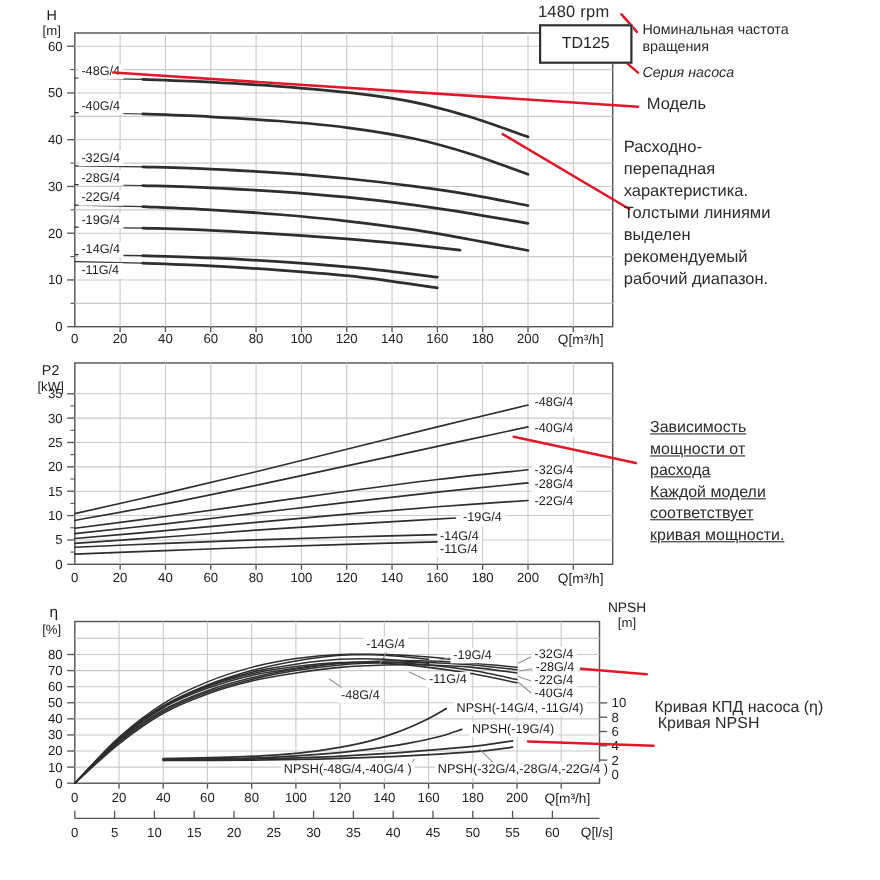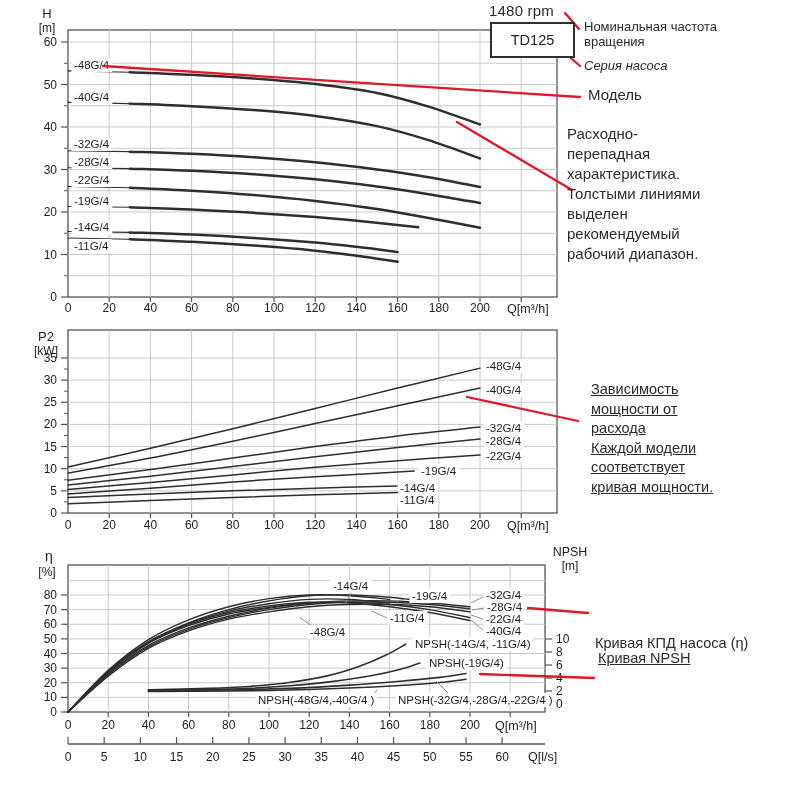--- a/index.html
+++ b/index.html
@@ -10,21 +10,21 @@
   .rpm{left:489px;top:2px;font-size:15px;font-weight:400;letter-spacing:.2px;}
   .tdbox{position:absolute;left:470px;top:22px;width:85px;height:36px;border:2px solid #2f2f2f;
          background:#fff;display:flex;align-items:center;justify-content:center;
          font-size:14.5px;color:#222;box-sizing:border-box;margin-left:20px;}
   .a-rpm{left:584px;top:20px;font-size:13px;line-height:14.5px;}
   .a-series{left:584px;top:58px;font-size:13px;font-style:italic;}
   .a-model{left:588px;top:86px;font-size:15px;}
   .a-hq{left:567px;top:124px;font-size:15px;line-height:20px;}
   .a-power{left:591px;top:380px;font-size:14.5px;line-height:19.5px;text-decoration:underline;}
   .a-eff{left:595px;top:601px;font-size:14.5px;margin-top:34px;}
-  .a-npshtxt{left:598px;top:650px;font-size:14.5px;text-decoration:underline;}
+  .a-npshtxt{left:598px;top:650px;font-size:14.5px;}
 </style>
 </head>
 <body>
 
 <div class="canvas">
   <svg id="plot" width="800" height="800" viewBox="0 0 800 800">
       <g>
         <rect x="68" y="30" width="489" height="267" fill="none" stroke="#555" stroke-width="1.3"></rect>
         <line x1="109.2" y1="30" x2="109.2" y2="297" stroke="#c9c9c9" stroke-width="1"></line>
         <line x1="109.2" y1="297" x2="109.2" y2="302" stroke="#555" stroke-width="1.2"></line>

